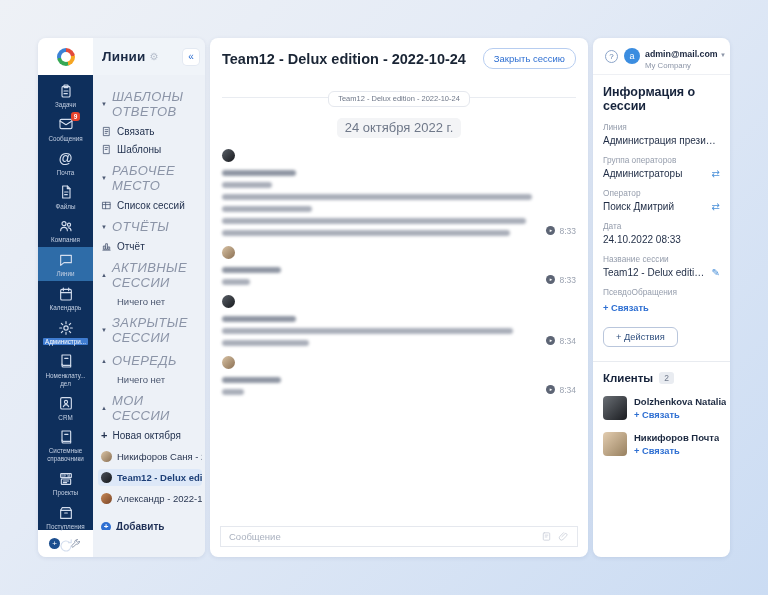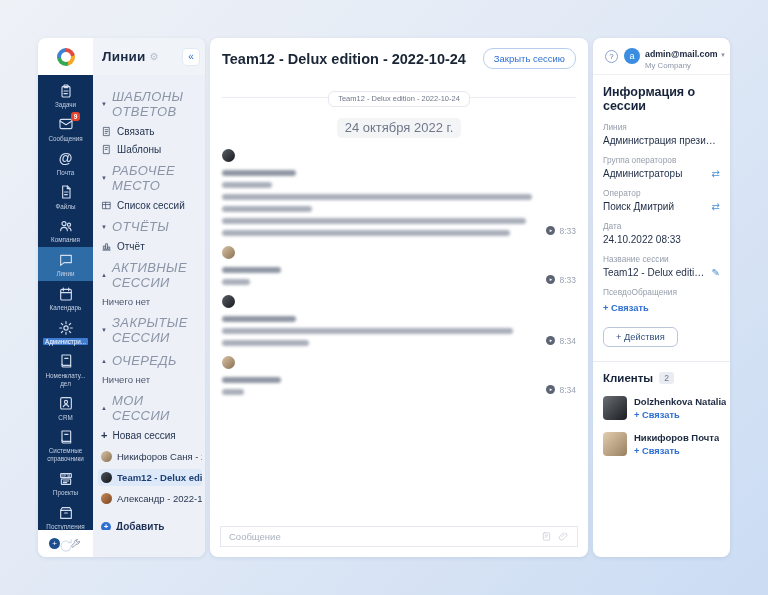--- a/index.html
+++ b/index.html
@@ -46,21 +46,21 @@
 
   
   .side-menu { flex:1; padding:6px 6px 6px 8px; overflow:hidden; background:#edf1f7; }
   .menu-section { display:flex; align-items:center; gap:5px; margin:8px 0 6px; cursor:pointer; }
   .menu-section .arrow { font-size:6px; color:#4d5a74; }
   .menu-section .sec-label { font-size:13px; letter-spacing:.4px; color:#8b94a7;font-style:italic; }
   .menu-item { display:flex; align-items:center; gap:5px; margin:7px 0; font-size:10px;
     color:#243350; cursor:pointer; white-space:nowrap; overflow:hidden; }
   .menu-item .mic { width:11px; height:11px; color:#45536f; flex:none; }
   .menu-item .mic svg { width:11px; height:11px; }
-  .menu-empty { font-size:9.5px; color:#49556e; margin:2px 0 8px 1px; }
+  .menu-empty { font-size:9.5px; color:#49556e; margin:2px 0 8px 16px; }
   .menu-new { display:flex; align-items:center; gap:5px; margin:7px 0; font-size:10px; color:#243350; cursor:pointer; }
   .menu-new .plus { font-size:11px; color:#243350; font-weight:bold; line-height:1; }
   .session-item { display:flex; align-items:center; gap:5px; margin:4px -3px; padding:3px 3px;
     border-radius:4px; font-size:9.5px; color:#2a3752; cursor:pointer; white-space:nowrap; overflow:hidden; }
   .session-item.selected { background:#dde8f8; color:#1d3f77; font-weight:bold; }
   .session-avatar { width:11px; height:11px; border-radius:50%; flex:none; }
   .menu-actions { margin-top:14px; }
   .action-row { display:flex; align-items:center; gap:5px; margin:8px 0; font-size:10px;
     color:#1f3056; font-weight:bold; cursor:pointer; }
   .plus-circle { width:10px; height:10px; border-radius:50%; background:#2e6fd2; color:#fff;
@@ -364,21 +364,21 @@
             <span class="arrow">▲</span>
             <span class="sec-label">ОЧЕРЕДЬ</span>
           </div>
           <div class="menu-empty">Ничего нет</div>
           <div class="menu-section">
             <span class="arrow">▲</span>
             <span class="sec-label">МОИ СЕССИИ</span>
           </div>
           <div class="menu-new">
             <span class="plus">+</span>
-            <span>Новая сессия</span>
+            <span>Новая октября</span>
           </div>
           <div class="session-item">
             <span class="session-avatar" style="background: linear-gradient(135deg, rgb(217, 195, 165), rgb(138, 111, 82));"></span>
             <span>Никифоров Саня - 2022-10-24</span>
           </div>
           <div class="session-item selected">
             <span class="session-avatar" style="background: linear-gradient(135deg, rgb(74, 80, 90), rgb(21, 24, 29));"></span>
             <span>Team12 - Delux edition - 2022</span>
           </div>
           <div class="session-item">

